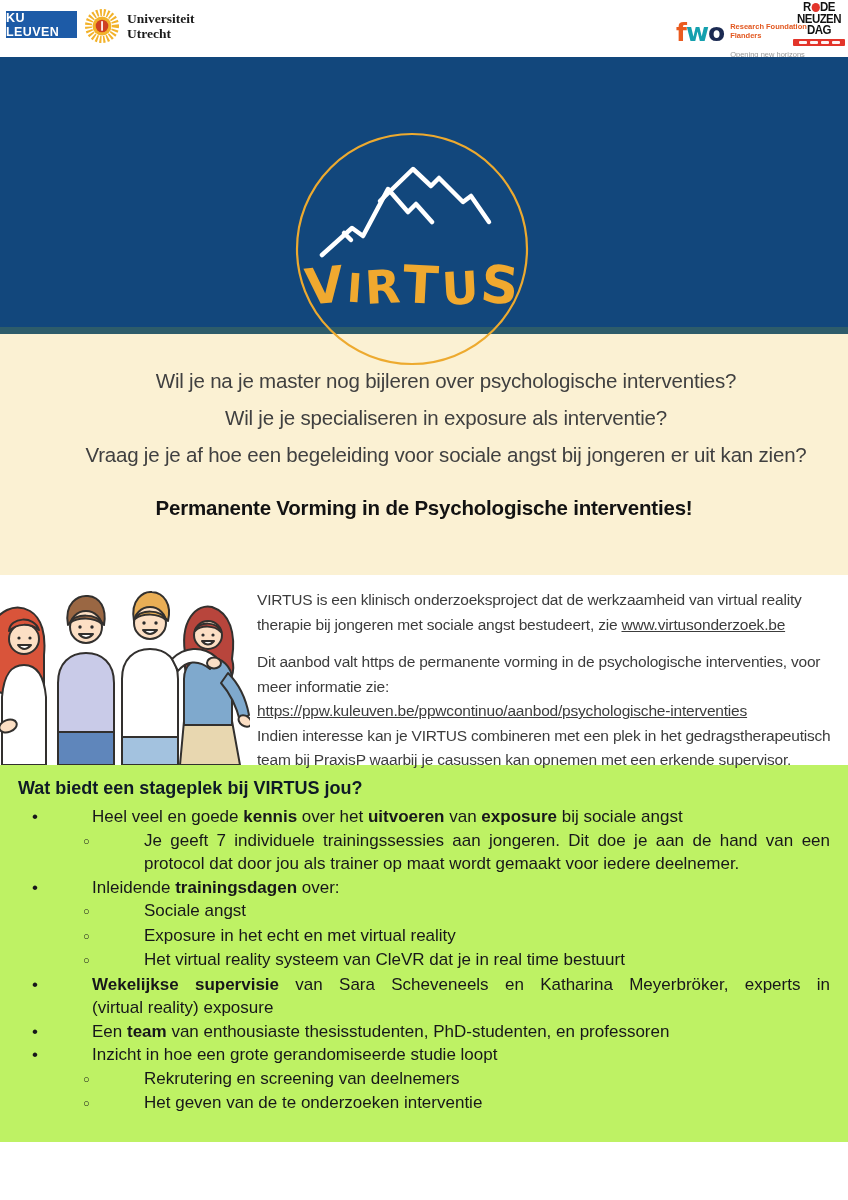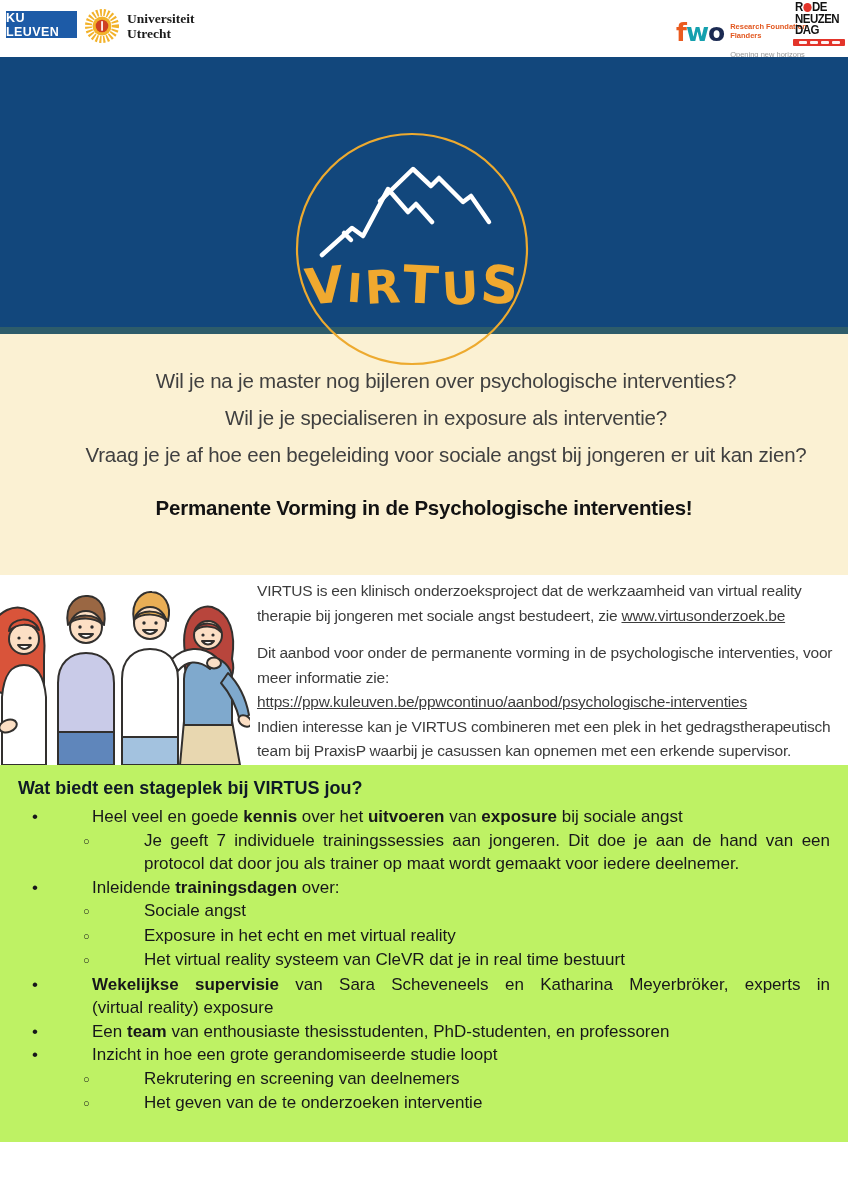--- a/index.html
+++ b/index.html
@@ -15,21 +15,21 @@
   .uu{position:absolute;left:84px;top:8px;display:flex;align-items:center;gap:7px;}
   .uu-text{font-family:"Liberation Serif",serif;font-weight:bold;font-size:13.5px;
            line-height:15px;color:#1a1a1a;}
   .fwo{position:absolute;left:676px;top:20px;display:flex;align-items:flex-start;gap:6px;}
   .fwo-letters{font-family:"DejaVu Sans",sans-serif;font-weight:bold;font-size:25px;
                line-height:25px;letter-spacing:-1px;}
   .fwo-letters .f{color:#ea5b1f;} .fwo-letters .w{color:#14a0ae;} .fwo-letters .o{color:#1b2a52;}
   .fwo-text{padding-top:3px;font-size:7.5px;line-height:8.5px;}
   .fwo-org{color:#e2571f;font-weight:bold;}
   .fwo-tag{color:#979797;margin-top:11px;}
-  .rnz{position:absolute;right:3px;top:2px;width:52px;}
+  .rnz{position:absolute;right:3px;top:2px;width:52px;text-align:center;}
   .rnz-txt{color:#121212;font-weight:800;font-size:12.5px;line-height:11.5px;
            letter-spacing:-.6px;transform:scaleX(.92);transform-origin:center;}
   .nose{display:inline-block;width:9px;height:9px;border-radius:50%;background:#e3342a;
         vertical-align:-1px;margin:0 .5px;}
   .rnz-bar{height:7px;background:#e3342a;margin-top:2px;border-radius:1px;
            display:flex;align-items:center;justify-content:center;gap:3px;}
   .rnz-bar i{display:block;width:8px;height:3px;background:#fff;opacity:.95;border-radius:1px;}
 
   
   .hero{height:270px;background:#12477c;position:relative;}
@@ -49,21 +49,21 @@
 
   
   .cream{height:241px;background:#fbf1d3;text-align:center;padding-top:28px;}
   .q{font-size:20.5px;line-height:37px;letter-spacing:-.2px;color:#404040;margin-left:44px;}
   .cta{margin-top:16px;font-size:20.5px;line-height:38px;letter-spacing:-.2px;
        font-weight:bold;color:#121212;}
 
   
   .about{height:190px;background:#fff;position:relative;}
   .illus{position:absolute;left:0;top:0;}
-  .about-text{position:absolute;left:257px;top:4px;width:588px;font-size:15.5px;
+  .about-text{position:absolute;left:257px;top:13px;width:588px;font-size:15.5px;
               line-height:24.5px;letter-spacing:-.2px;color:#3c3c3c;}
   .about-text p{margin:0;}
   .about-text .p2{margin-top:13px;}
   .lnk{color:inherit;text-decoration:underline;cursor:pointer;}
 
   
   .offers{height:377px;background:#bef264;padding:13px 18px 0 18px;color:#17171a;}
   .offers-title{font-size:18px;font-weight:bold;color:#0e1a26;margin-bottom:6px;}
   .row{display:flex;align-items:flex-start;}
   .row .txt{flex:1;font-size:17px;line-height:23.5px;margin-left:42px;}
@@ -194,21 +194,21 @@
         <path d="M180,190 L184,146 L232,146 L240,190 Z" fill="#e8d7b0"></path>
         <path d="M184,150 L184,104 C184,90 194,82 208,82 C222,82 232,92 232,104 L232,150 Z" fill="#7fa9cd"></path>
         <path d="M228,98 C240,110 246,124 249,140 L240,146 C236,130 228,116 221,108 Z" fill="#7fa9cd"></path>
         <ellipse cx="245" cy="146" rx="7" ry="5" fill="#fcdfc4" transform="rotate(35 245 146)"></ellipse>
         <path d="M172,84 C184,72 202,70 216,82 L210,94 C198,84 186,86 178,96 Z" fill="#ffffff"></path>
         <ellipse cx="214" cy="88" rx="7" ry="5.5" fill="#fcdfc4"></ellipse>
       </g>
     </svg>
     <div class="about-text">
       <p><span>VIRTUS is een klinisch onderzoeksproject dat de werkzaamheid van virtual reality therapie bij jongeren met sociale angst bestudeert, zie </span><a class="lnk">www.virtusonderzoek.be</a></p>
-      <p class="p2"><span>Dit aanbod voor onder de permanente vorming in de psychologische interventies, voor meer informatie zie:</span><br>
+      <p class="p2"><span>Dit aanbod valt https de permanente vorming in de psychologische interventies, voor meer informatie zie:</span><br>
       <a class="lnk">https://ppw.kuleuven.be/ppwcontinuo/aanbod/psychologische-interventies</a><br>
       <span>Indien interesse kan je VIRTUS combineren met een plek in het gedragstherapeutisch team bij PraxisP waarbij je casussen kan opnemen met een erkende supervisor.</span></p>
     </div>
   </div>
 
   <div class="offers">
     <div class="offers-title">Wat biedt een stageplek bij VIRTUS jou?</div>
 
     <div class="row lv1">
       <span class="mark">•</span>

